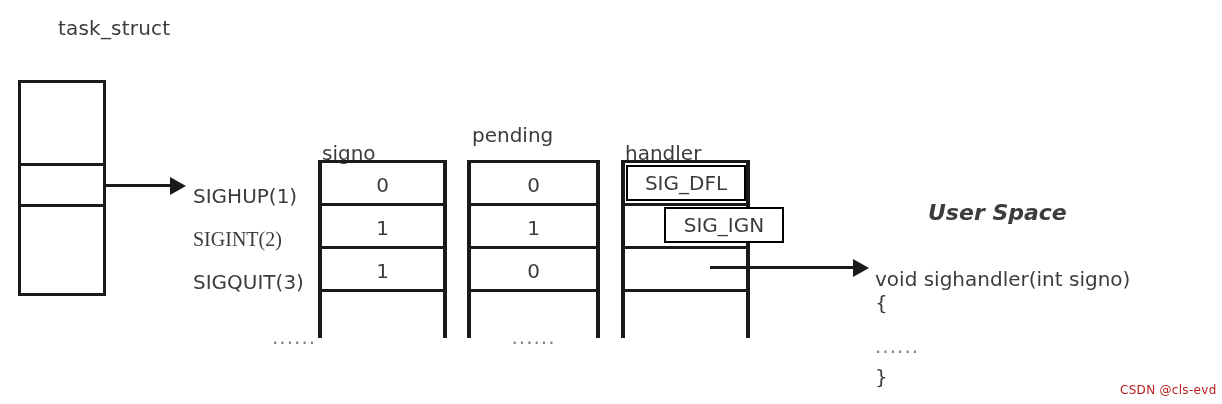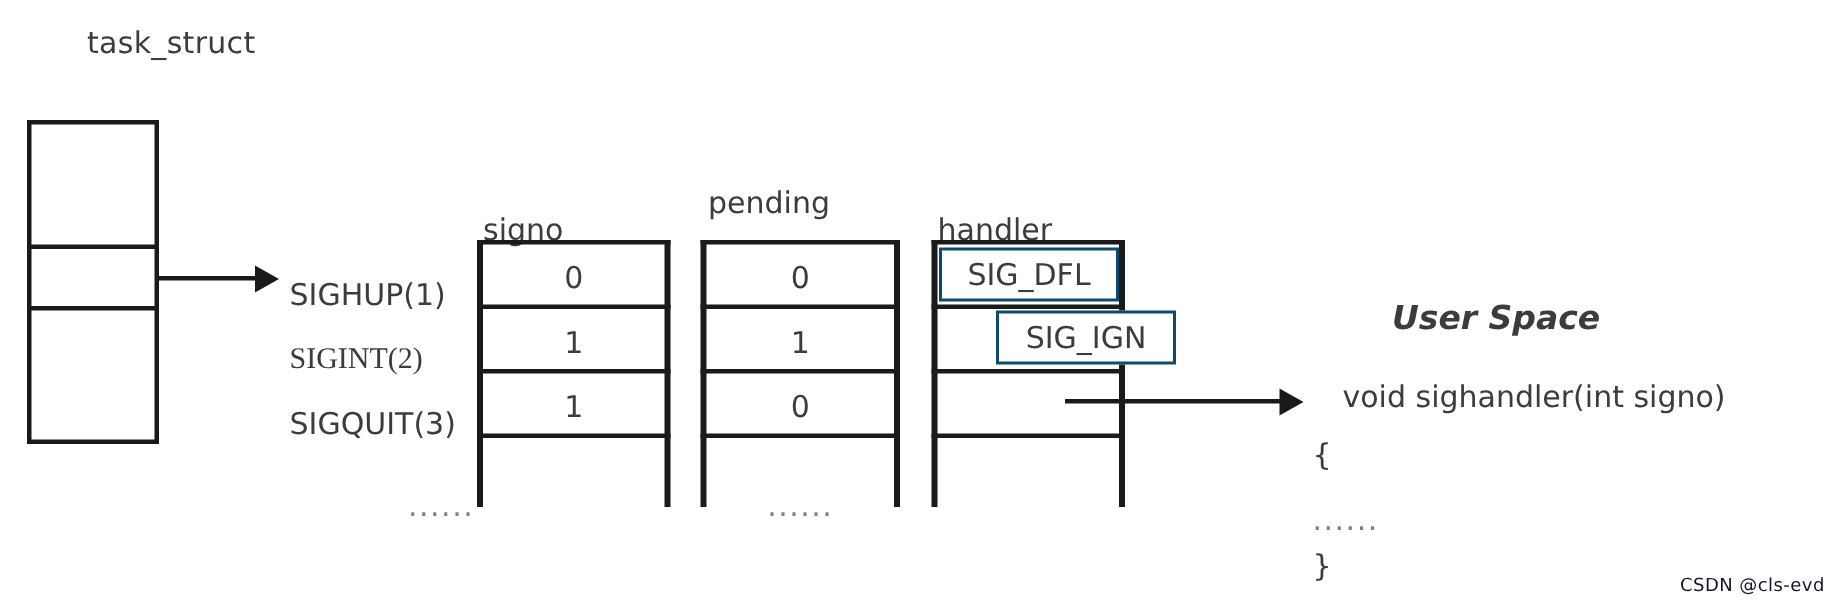--- a/index.html
+++ b/index.html
@@ -54,21 +54,21 @@
     font-style: italic;
     font-weight: bold;
     color: #3c3c3c;
   }
   .code-line {
     font-size: 20px;
     color: #3c3c3c;
   }
   .watermark {
     font-size: 12px;
-    color: #0f172a;
+    color: #b91c1c;
     letter-spacing: 0.3px;
   }
 
   
   .ts-box {
     border: 3px solid #1a1a1a;
     background: #ffffff;
     box-sizing: border-box;
   }
   .ts-divider {
@@ -77,21 +77,21 @@
   }
   .tbl-wall {
     background: #1a1a1a;
     width: 4px;
   }
   .tbl-rule {
     background: #1a1a1a;
     height: 3px;
   }
   .inner-box {
-    border: 2px solid #0c4a6e;
+    border: 2px solid #000000;
     background: #ffffff;
     box-sizing: border-box;
     display: flex;
     align-items: center;
     justify-content: center;
     font-size: 20px;
     color: #3c3c3c;
   }
 
   
@@ -164,20 +164,20 @@
   <div class="abs tbl-rule" style="left:621px; top:289px; width:129px;"></div>
 
   <div class="abs inner-box" style="left:626px; top:165px; width:120px; height:36px;">SIG_DFL</div>
   <div class="abs inner-box" style="left:664px; top:207px; width:120px; height:36px;">SIG_IGN</div>
 
   <div class="abs arrow-line" style="left:710px; top:266px; width:146px;"></div>
   <div class="abs arrow-head" style="left:853px; top:259px;"></div>
 
   <div class="abs user-space-title" style="left:928px; top:200px;">User Space</div>
 
-  <div class="abs code-line txt" style="left:875px; top:254px;margin-left:20px;">void sighandler(int signo)</div>
+  <div class="abs code-line txt" style="left:875px; top:269px;">void sighandler(int signo)</div>
   <div class="abs code-line txt" style="left:875px; top:293px;">{</div>
   <div class="abs dots" style="left:875px; top:334px;">......</div>
   <div class="abs code-line txt" style="left:875px; top:367px;">}</div>
 
   <div class="abs watermark" style="left:1120px; top:383px;">CSDN @cls-evd</div>
 
 </div>
 
 </body></html>

